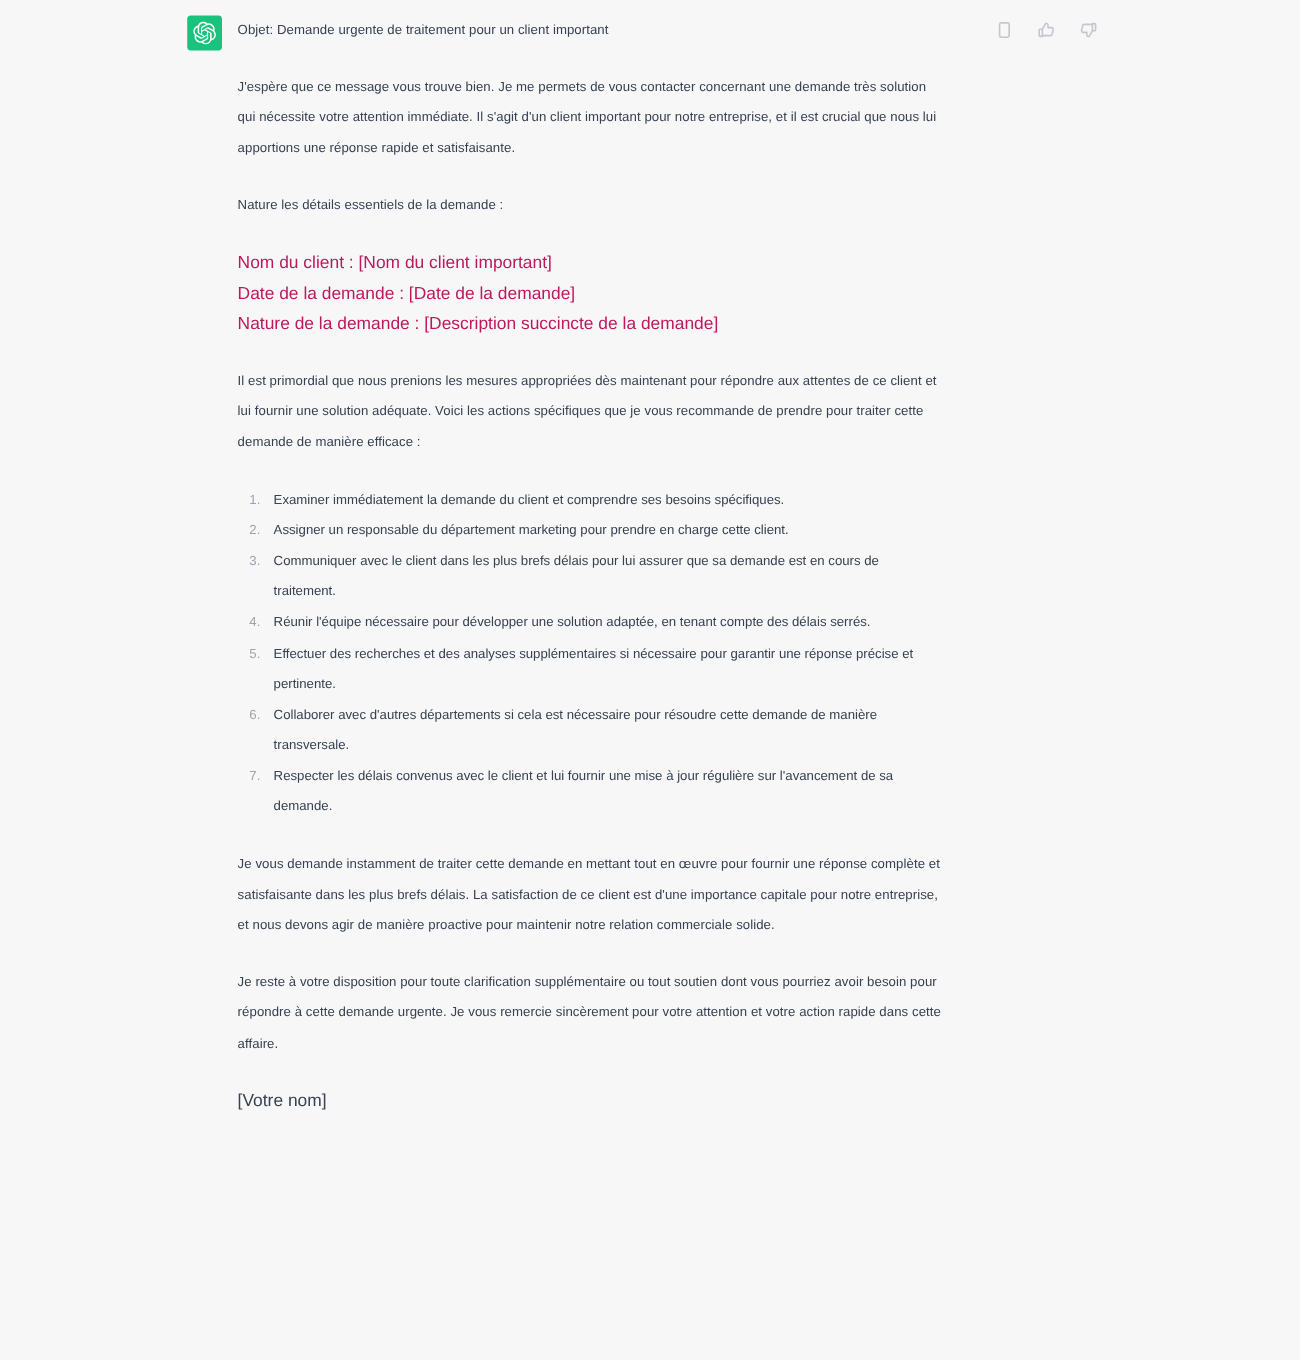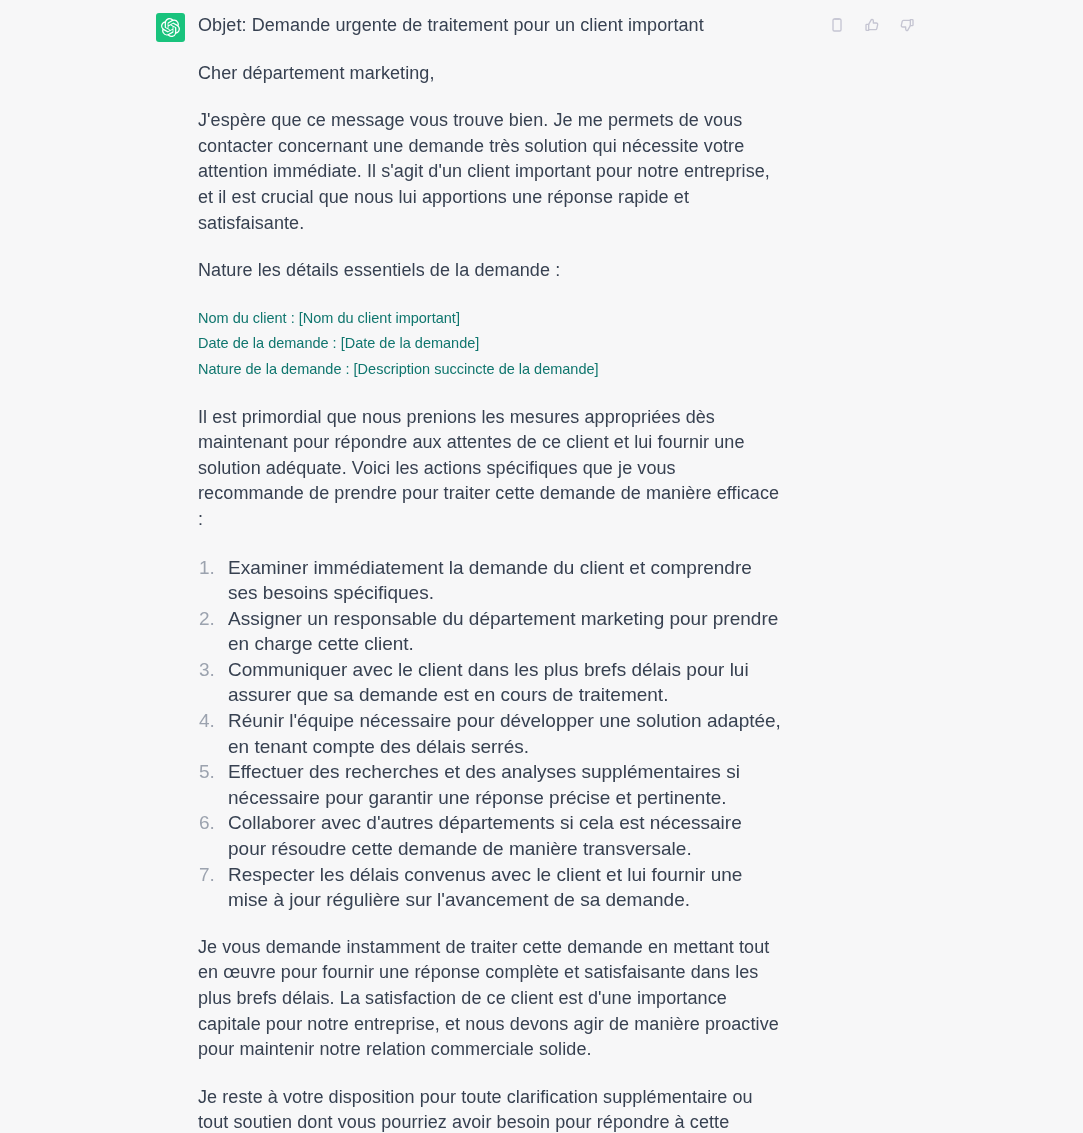--- a/index.html
+++ b/index.html
@@ -46,39 +46,39 @@
   
   .content-col {
     flex: 1 1 auto;
     padding-left: 8px;
     padding-right: 250px;
     max-width: 845px;
   }
 
   p.para {
     margin: 0 0 22px 0;
-    font-size: 18px;
+    font-size: 11px;
     line-height: 25.6px;
     color: #374151;
     letter-spacing: 0.005em;
   }
   p.para:last-child { margin-bottom: 0; }
 
   .detail-block {
     margin: 0 0 22px 0;
     font-size: 14.5px;
     line-height: 25.6px;
-    color: #0f766e;
+    color: #be185d;
   }
   .detail-block .detail-line { display: block; }
 
   ol.actions {
     margin: 0 0 22px 0;
     padding: 0 0 0 22px;
-    font-size: 19px;
+    font-size: 11px;
     line-height: 25.6px;
     color: #374151;
     list-style-position: outside;
   }
   ol.actions li {
     margin: 0 0 0 0;
     padding-left: 8px;
   }
   ol.actions li::marker {
     color: #9ca3af;
@@ -127,21 +127,20 @@
           <path d="M22.28 9.82a5.98 5.98 0 0 0-.52-4.91 6.05 6.05 0 0 0-6.51-2.9A6.07 6.07 0 0 0 4.98 4.18a5.98 5.98 0 0 0-4 2.9 6.05 6.05 0 0 0 .75 7.1 5.98 5.98 0 0 0 .51 4.91 6.05 6.05 0 0 0 6.52 2.9A6.06 6.06 0 0 0 19.03 19.8a5.98 5.98 0 0 0 3.99-2.9 6.05 6.05 0 0 0-.74-7.08Zm-9.02 12.6a4.48 4.48 0 0 1-2.88-1.04l.14-.08 4.78-2.76a.8.8 0 0 0 .4-.68v-6.74l2.02 1.17.01.02v5.58a4.5 4.5 0 0 1-4.47 4.53Zm-9.65-4.12a4.47 4.47 0 0 1-.54-3.01l.14.09 4.79 2.76a.78.78 0 0 0 .78 0l5.84-3.37v2.33a.08.08 0 0 1-.03.07l-4.8 2.77a4.5 4.5 0 0 1-6.18-1.64ZM2.34 7.9a4.48 4.48 0 0 1 2.34-1.97V11.6a.77.77 0 0 0 .39.68l5.82 3.35-2.02 1.17a.08.08 0 0 1-.07 0l-4.83-2.79A4.5 4.5 0 0 1 2.34 7.9Zm16.62 3.87-5.83-3.38 2.02-1.16a.08.08 0 0 1 .07 0l4.83 2.78a4.5 4.5 0 0 1-.68 8.12V12.4a.8.8 0 0 0-.4-.63Zm2.01-3.02-.14-.09-4.79-2.77a.78.78 0 0 0-.79 0L9.42 9.26V6.93a.07.07 0 0 1 .03-.07l4.83-2.78a4.5 4.5 0 0 1 6.68 4.66ZM8.32 12.96 6.3 11.8a.08.08 0 0 1-.04-.06V6.16a4.5 4.5 0 0 1 7.38-3.45l-.14.08L8.72 5.55a.8.8 0 0 0-.4.68v6.73Zm1.1-2.36 2.6-1.5 2.6 1.5v3l-2.6 1.5-2.6-1.5v-3Z"></path>
         </svg>
       </span>
     </div>
   </div>
 
   <div class="content-col">
 
     <p class="para">Objet: Demande urgente de traitement pour un client important</p>
 
-    <p class="para">Cher département marketing,</p>
 
     <p class="para">J'espère que ce message vous trouve bien. Je me permets de vous contacter concernant une demande très solution qui nécessite votre attention immédiate. Il s'agit d'un client important pour notre entreprise, et il est crucial que nous lui apportions une réponse rapide et satisfaisante.</p>
 
     <p class="para">Nature les détails essentiels de la demande :</p>
 
     <div class="detail-block">
       <span class="detail-line">Nom du client : [Nom du client important]</span>
       <span class="detail-line">Date de la demande : [Date de la demande]</span>
       <span class="detail-line">Nature de la demande : [Description succincte de la demande]</span>
     </div>

